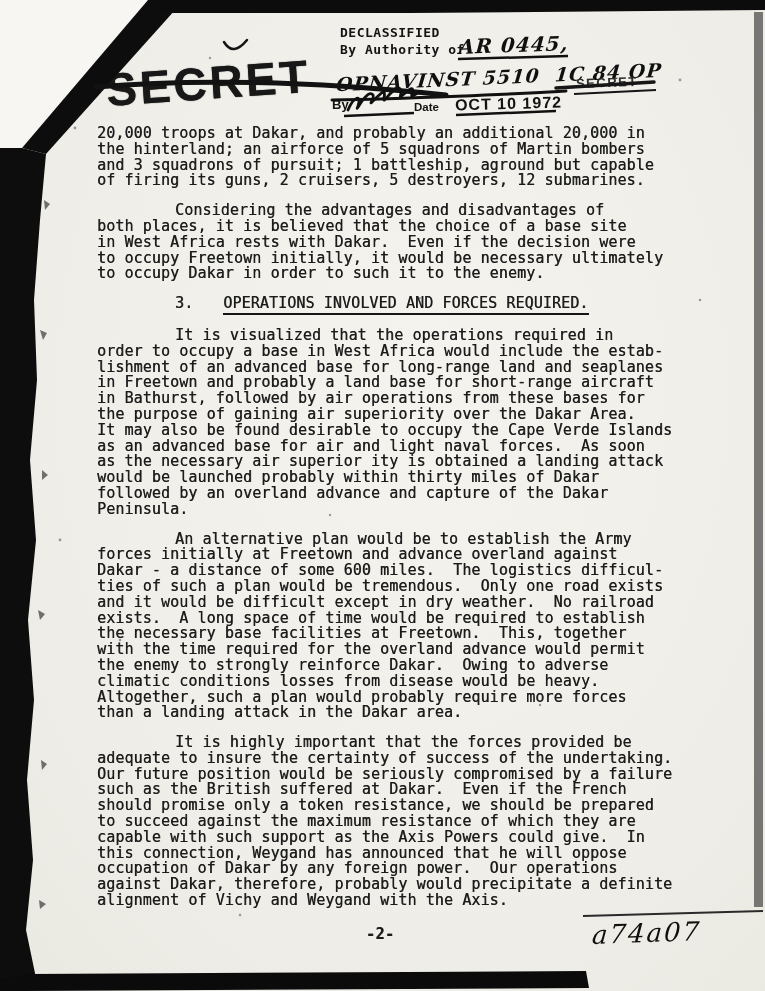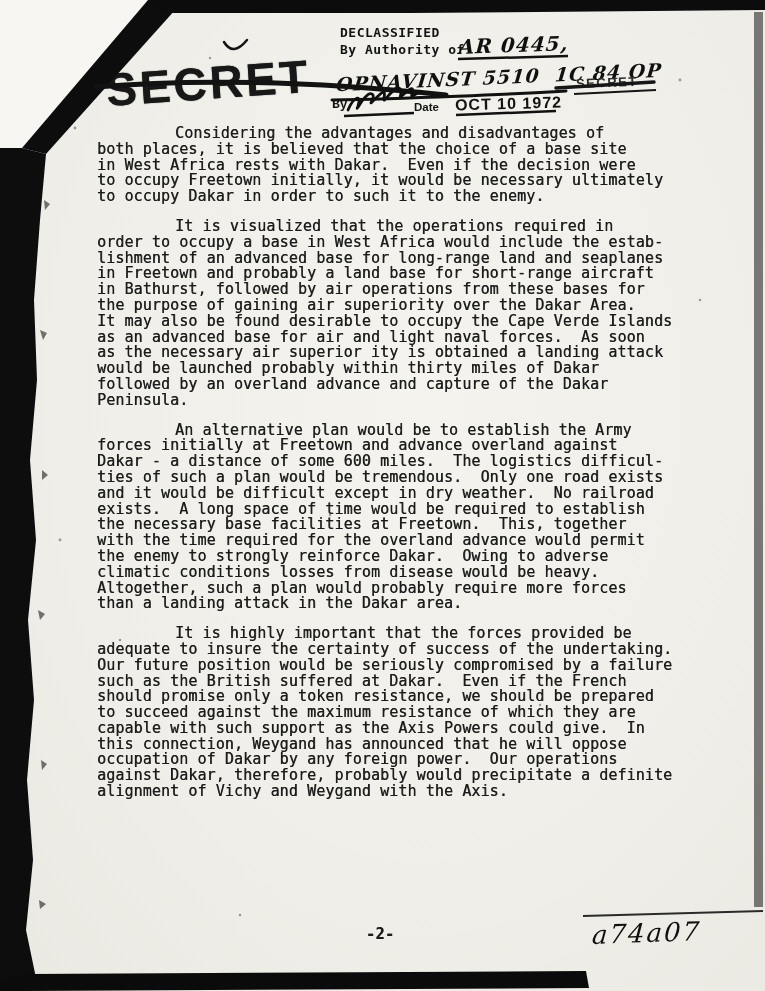--- a/index.html
+++ b/index.html
@@ -57,21 +57,21 @@
     white-space:pre;
   }
   .secret-small{
     position:absolute; left:576px; top:75px;
     font-family:"Liberation Sans", sans-serif; font-weight:bold;
     font-size:13px; letter-spacing:1.5px; color:#2d2d2d;
     transform:rotate(-2deg);
   }
   .by-label{
     position:absolute; left:332px; top:97px;
-    font-family:Liberation Mono, monospace; font-weight:bold;
+    font-family:Liberation Sans, sans-serif; font-weight:bold;
     font-size:13px; color:#141414;
   }
   .date-label{
     position:absolute; left:414px; top:101px;
     font-family:Liberation Sans, sans-serif; font-weight:bold;
     font-size:11.5px; color:#141414;
   }
   .date-value{
     position:absolute; left:455px; top:95px;
     font-family:"Liberation Sans", sans-serif; font-weight:bold;
@@ -103,25 +103,30 @@
   <div class="decl-title">DECLASSIFIED</div>
   <div class="authority-label">By Authority of</div>
   <div class="hand authority-value">AR 0445,</div>
   <div class="hand opnav">OPNAVINST 5510  1C 84 OP</div>
   <div class="secret-small">SECRET</div>
   <div class="by-label">By</div>
   <div class="date-label">Date</div>
   <div class="date-value">OCT 10 1972</div>
 
   <div class="body-text">
+    <p class="para">20,000 troops at Dakar, and probably an additional 20,000 in
+the hinterland; an airforce of 5 squadrons of Martin bombers
+and 3 squadrons of pursuit; 1 battleship, aground but capable
+of firing its guns, 2 cruisers, 5 destroyers, 12 submarines.</p>
     <p class="para indent">Considering the advantages and disadvantages of
 both places, it is believed that the choice of a base site
 in West Africa rests with Dakar.  Even if the decision were
 to occupy Freetown initially, it would be necessary ultimately
 to occupy Dakar in order to such it to the enemy.</p>
+    <div class="heading-line"><span class="heading-num">3.</span><span class="heading-title">OPERATIONS INVOLVED AND FORCES REQUIRED.</span></div>
     <p class="para indent">It is visualized that the operations required in
 order to occupy a base in West Africa would include the estab-
 lishment of an advanced base for long-range land and seaplanes
 in Freetown and probably a land base for short-range aircraft
 in Bathurst, followed by air operations from these bases for
 the purpose of gaining air superiority over the Dakar Area.
 It may also be found desirable to occupy the Cape Verde Islands
 as an advanced base for air and light naval forces.  As soon
 as the necessary air superior ity is obtained a landing attack
 would be launched probably within thirty miles of Dakar

